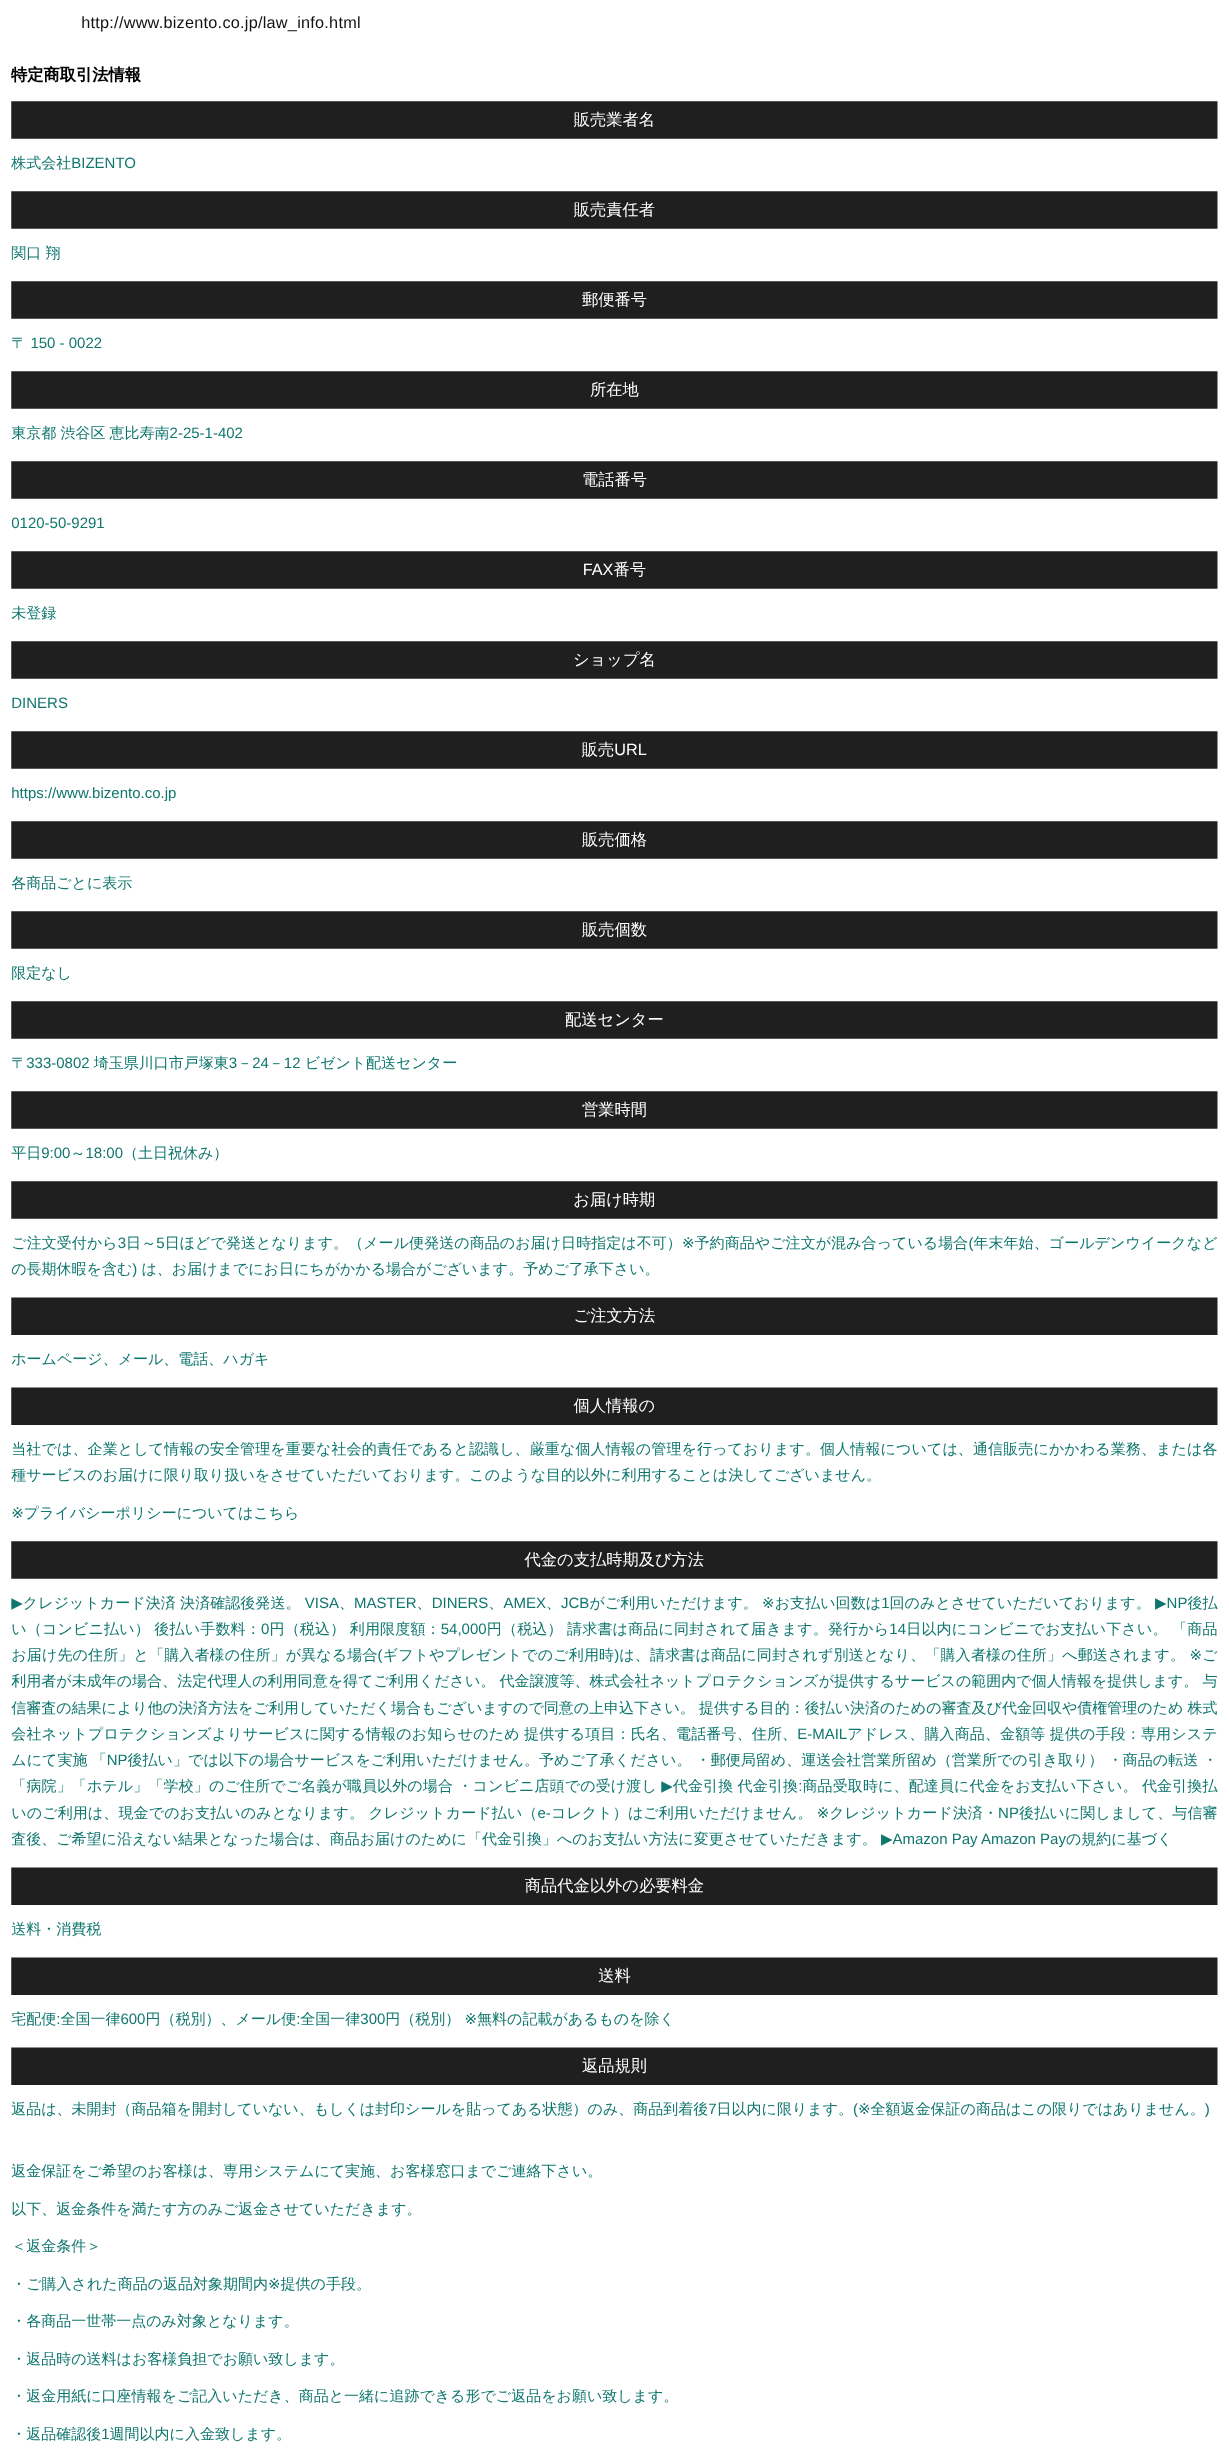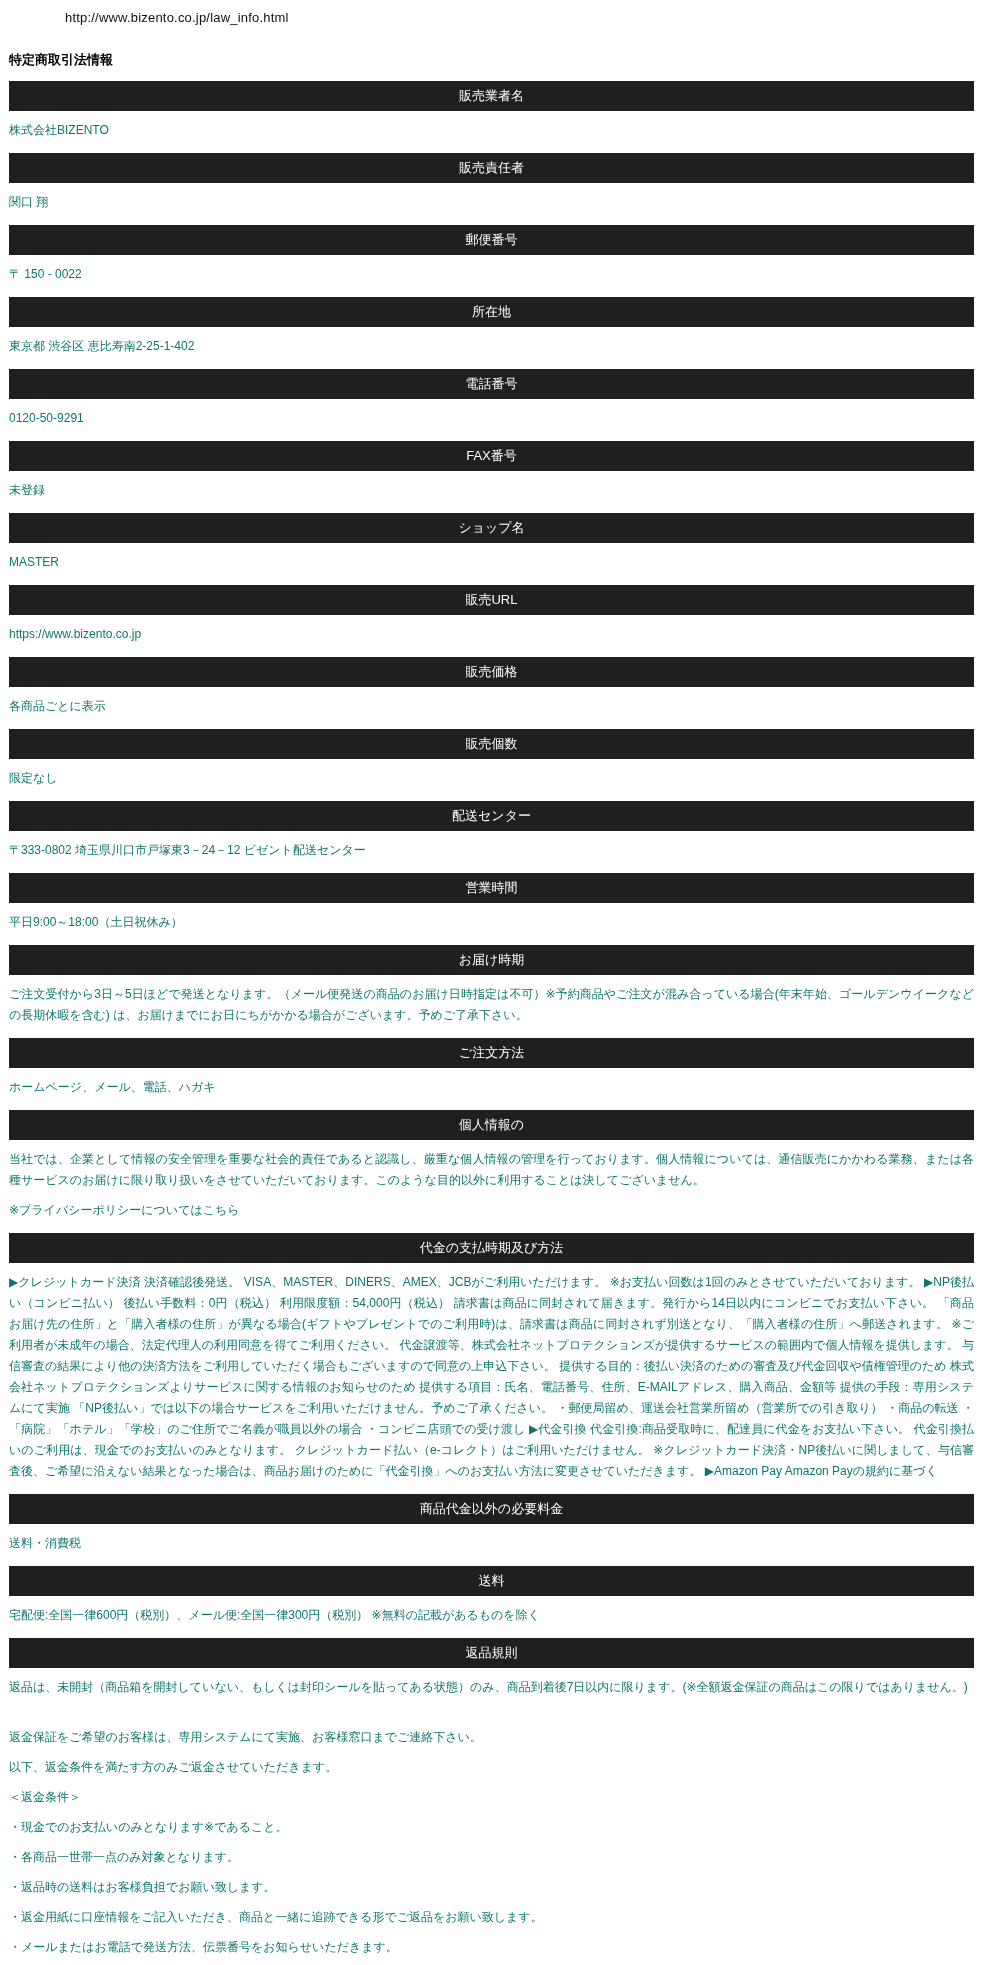--- a/index.html
+++ b/index.html
@@ -55,21 +55,21 @@
       <section class="law-section">
         <div class="bar">電話番号</div>
         <p class="body-line">0120-50-9291</p>
       </section>
       <section class="law-section">
         <div class="bar">FAX番号</div>
         <p class="body-line">未登録</p>
       </section>
       <section class="law-section">
         <div class="bar">ショップ名</div>
-        <p class="body-line">MASTER</p>
+        <p class="body-line">DINERS</p>
       </section>
       <section class="law-section">
         <div class="bar">販売URL</div>
         <p class="body-line">https://www.bizento.co.jp</p>
       </section>
       <section class="law-section">
         <div class="bar">販売価格</div>
         <p class="body-line">各商品ごとに表示</p>
       </section>
       <section class="law-section">
@@ -109,22 +109,21 @@
         <div class="bar">送料</div>
         <p class="body-line">宅配便:全国一律600円（税別）、メール便:全国一律300円（税別） ※無料の記載があるものを除く</p>
       </section>
       <section class="law-section">
         <div class="bar">返品規則</div>
         <p class="body-line">返品は、未開封（商品箱を開封していない、もしくは封印シールを貼ってある状態）のみ、商品到着後7日以内に限ります。(※全額返金保証の商品はこの限りではありません。)</p>
         <p class="body-line blank"></p>
         <p class="body-line">返金保証をご希望のお客様は、専用システムにて実施、お客様窓口までご連絡下さい。</p>
         <p class="body-line">以下、返金条件を満たす方のみご返金させていただきます。</p>
         <p class="body-line">＜返金条件＞</p>
-        <p class="body-line">・現金でのお支払いのみとなります※であること。</p>
+        <p class="body-line">・ご購入された商品の返品対象期間内※提供の手段。</p>
         <p class="body-line">・各商品一世帯一点のみ対象となります。</p>
         <p class="body-line">・返品時の送料はお客様負担でお願い致します。</p>
         <p class="body-line">・返金用紙に口座情報をご記入いただき、商品と一緒に追跡できる形でご返品をお願い致します。</p>
-        <p class="body-line">・メールまたはお電話で発送方法、伝票番号をお知らせいただきます。</p>
         <p class="body-line">・返品確認後1週間以内に入金致します。</p>
         <p class="body-line">※2週間経っても入金が確認できない場合は返品時から1ヶ月以内にご連絡をお願い致します。</p>
       </section>
     </div>
 </div>
 
 </body></html>

